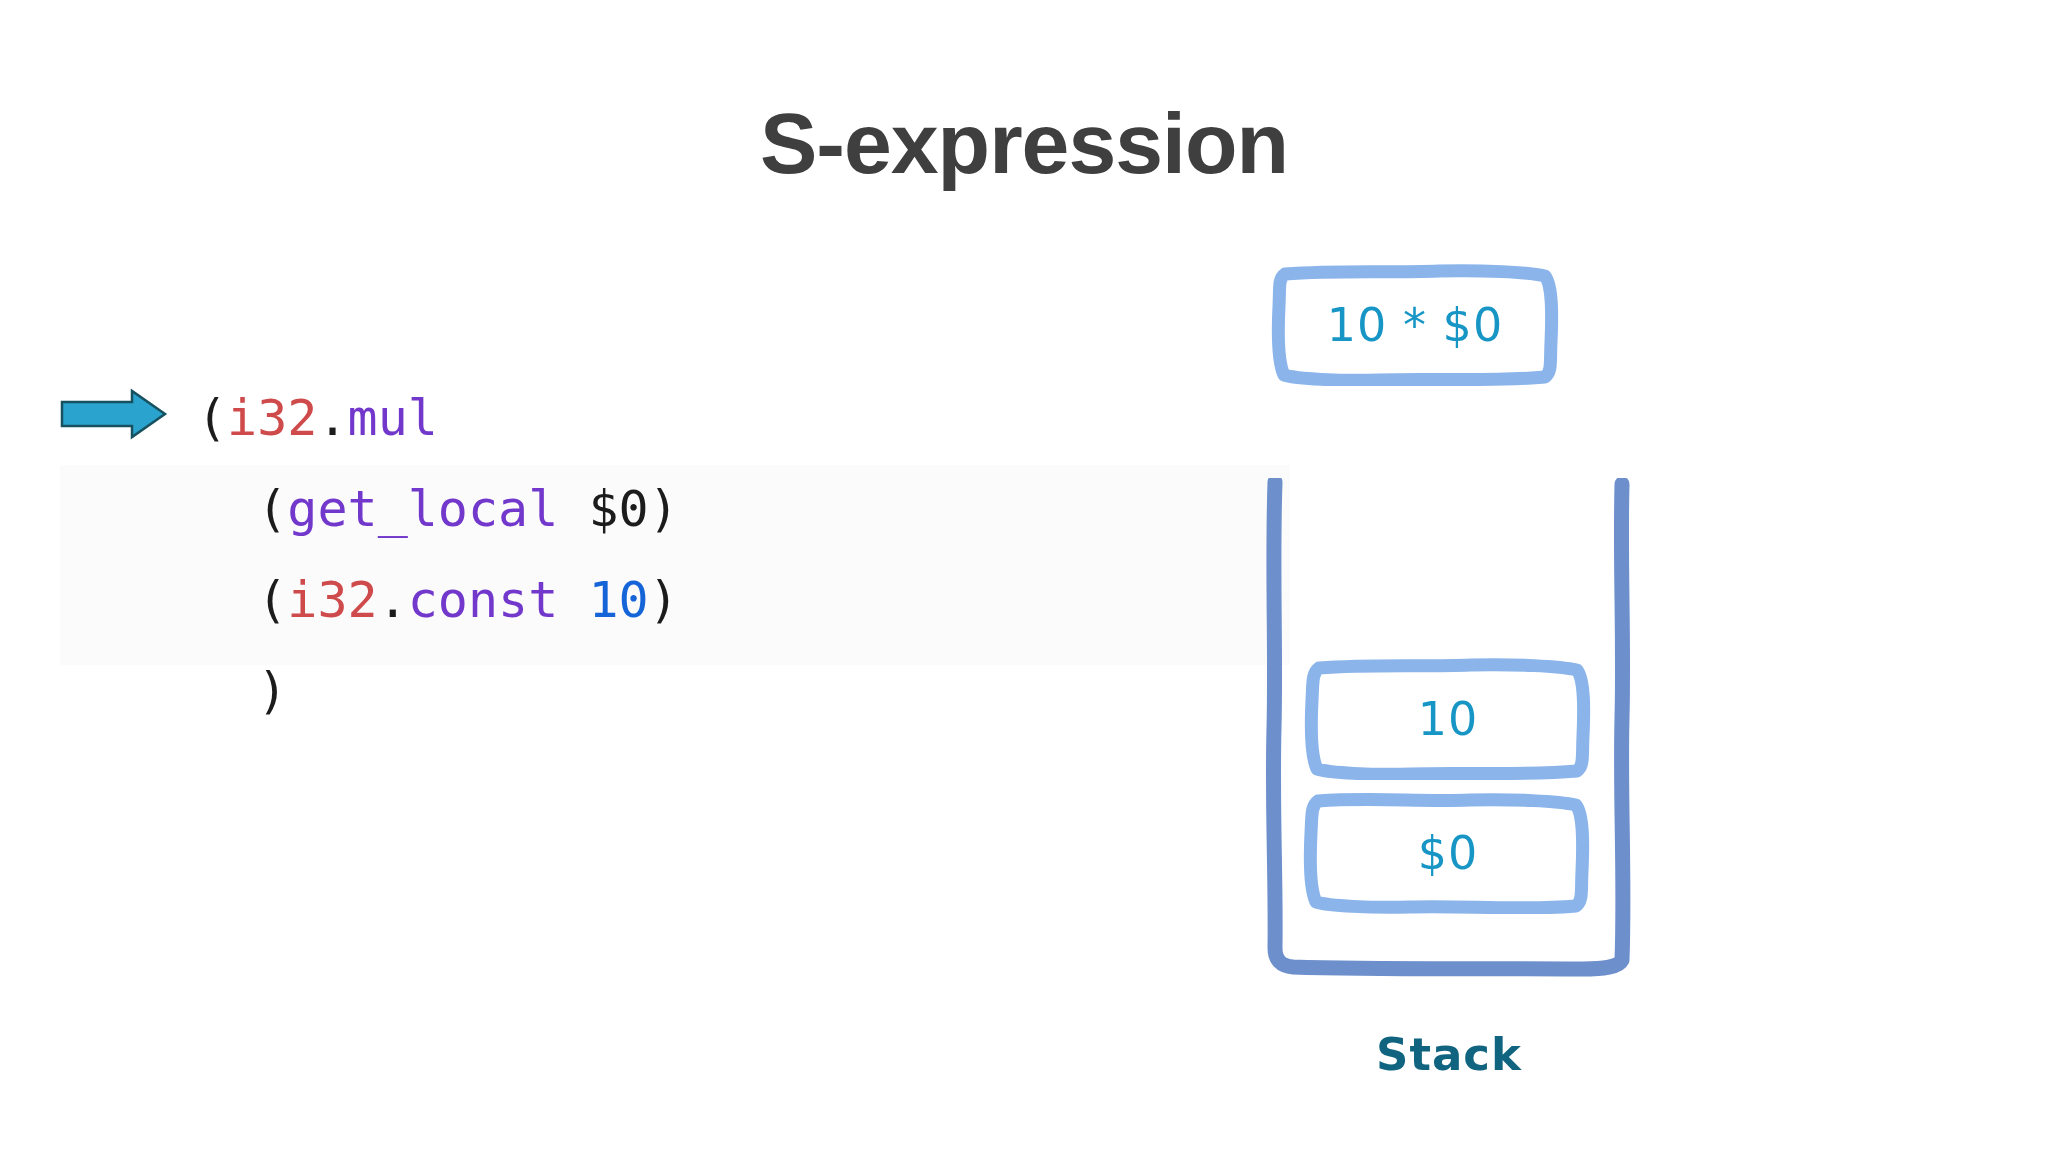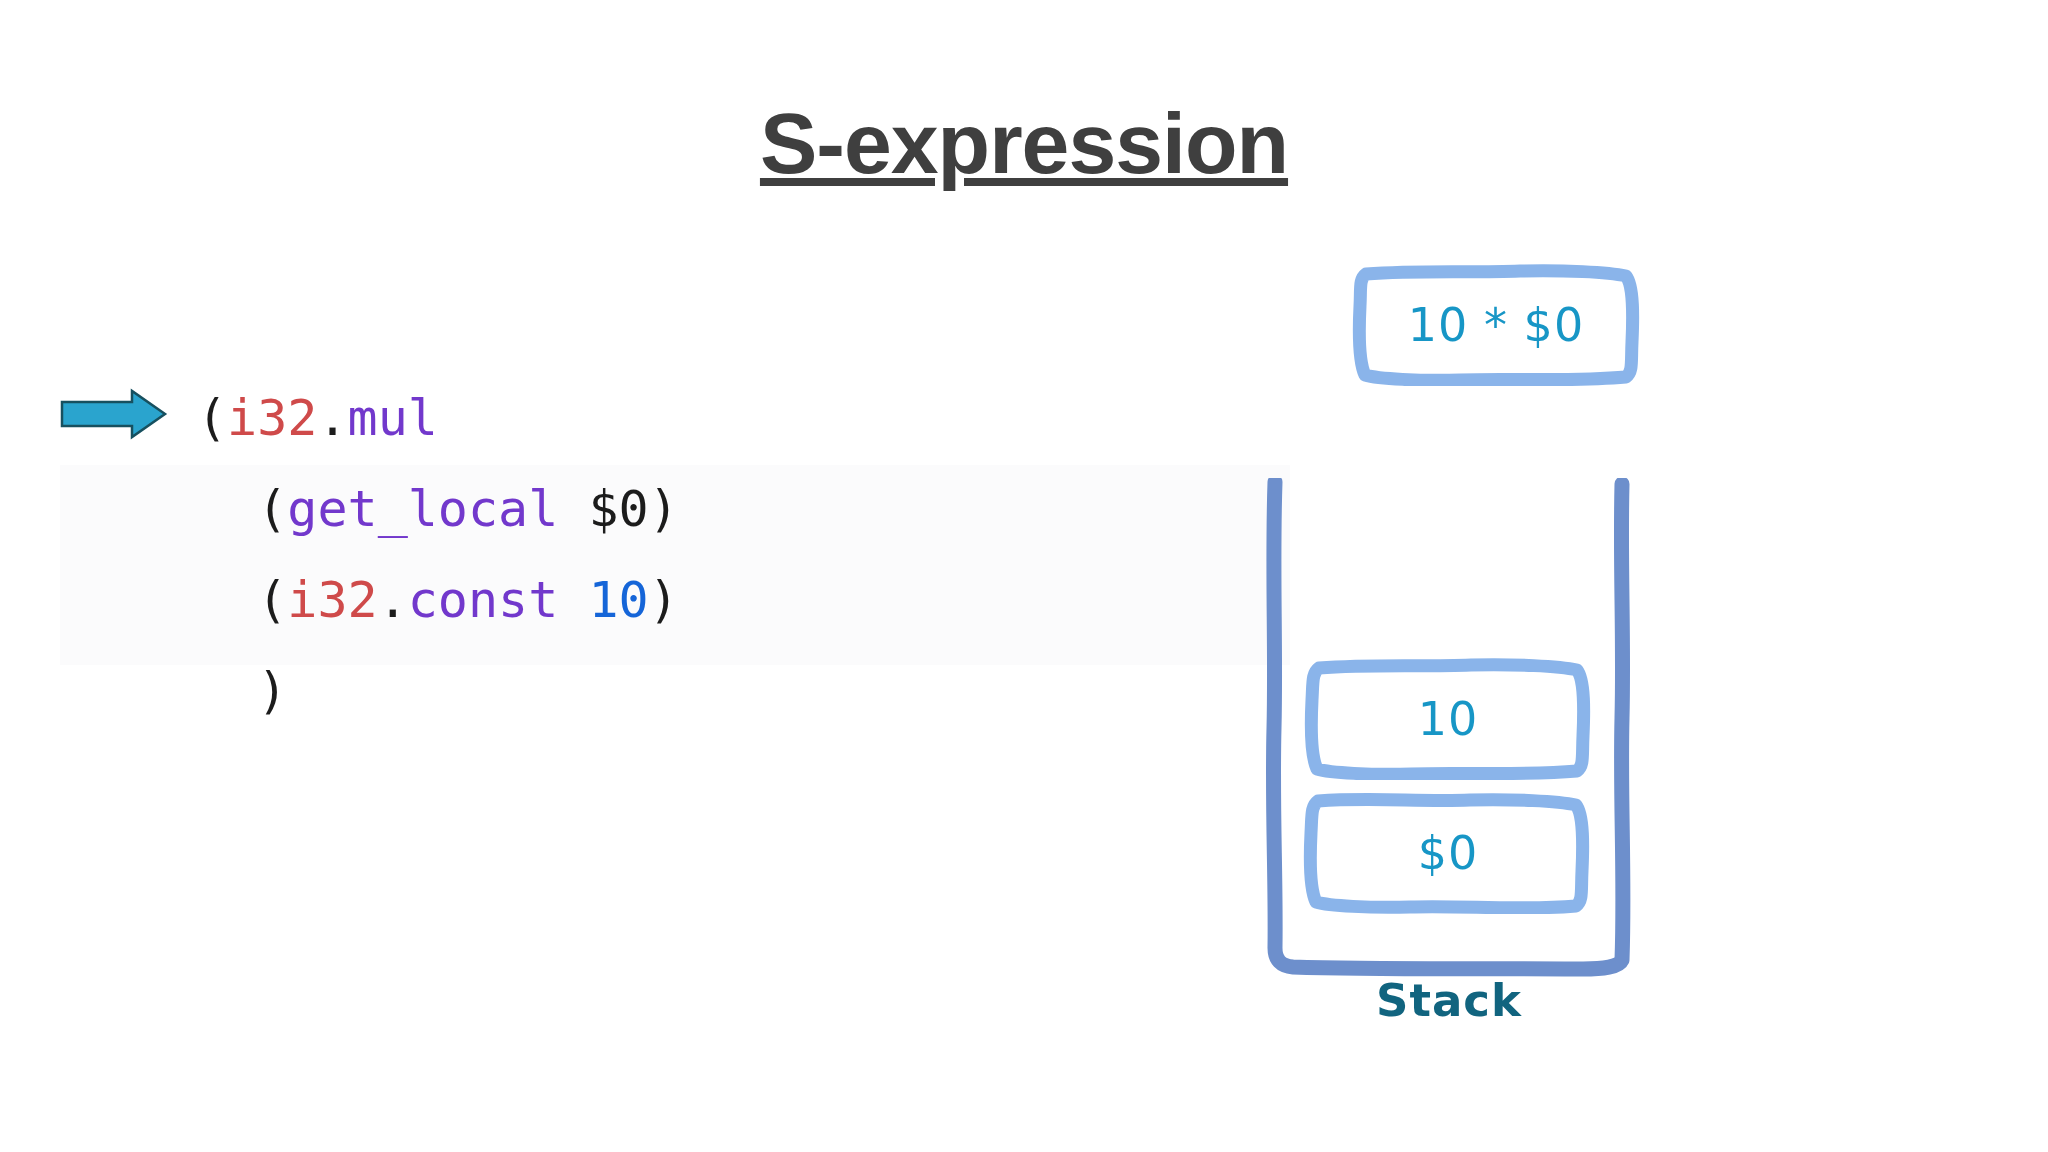--- a/index.html
+++ b/index.html
@@ -23,21 +23,20 @@
     top: 96px;
     width: 2048px;
     text-align: center;
     font-family: "Liberation Sans", sans-serif;
     font-weight: bold;
     font-size: 86px;
     line-height: 1.1;
     color: #3f3f3f;
     letter-spacing: -1px;
     white-space: nowrap;
-    text-decoration: underline;
   }
 
   
   #code-block {
     position: absolute;
     left: 60px;
     top: 465px;
     width: 1230px;
     height: 200px;
     background: #fbfbfc;
@@ -76,21 +75,21 @@
     position: absolute;
     left: 1290px;
     top: 255px;
     width: 340px;
     height: 820px;
   }
 
   
   #result-box {
     position: absolute;
-    left: 1350px;
+    left: 1269px;
     top: 264px;
     width: 292px;
     height: 122px;
   }
   #result-box .bx-svg { position: absolute; inset: 0; }
   #result-box .bx-label {
     position: absolute;
     inset: 0;
     display: flex;
     align-items: center;
@@ -127,21 +126,21 @@
     font-size: 46px;
     color: #1796c6;
     letter-spacing: 1px;
   }
   #stack-cell-0 { top: 658px; }
   #stack-cell-1 { top: 792px; }
 
   #stack-caption {
     position: absolute;
     left: 1263px;
-    top: 974px;
+    top: 1028px;
     width: 372px;
     text-align: center;
     font-family: "DejaVu Sans", sans-serif;
     font-weight: bold;
     font-size: 45px;
     color: #11647f;
     letter-spacing: 1px;
   }
 </style>
 </head>

